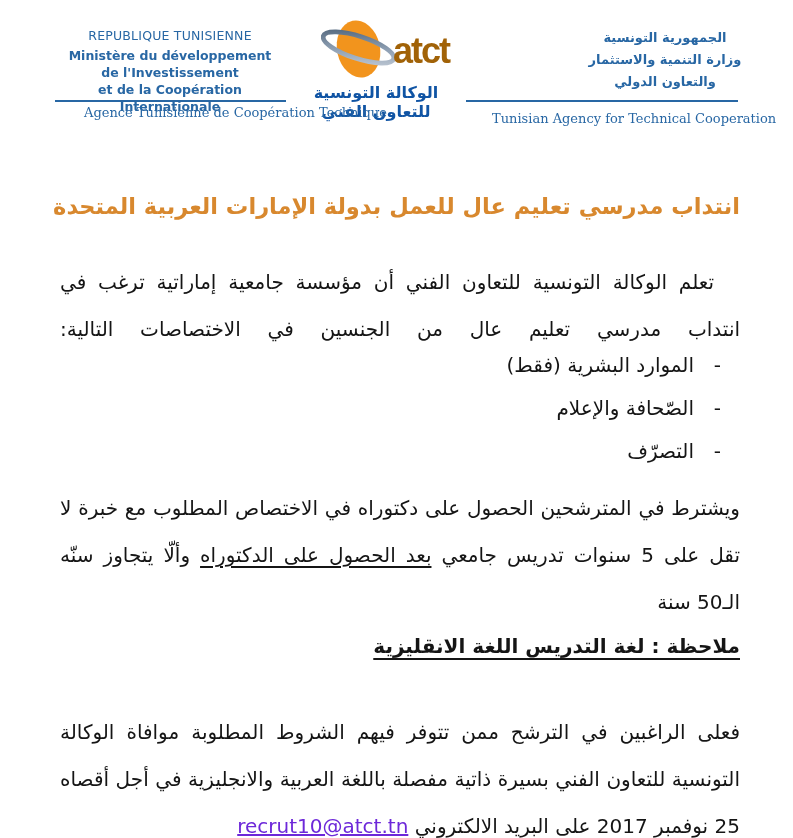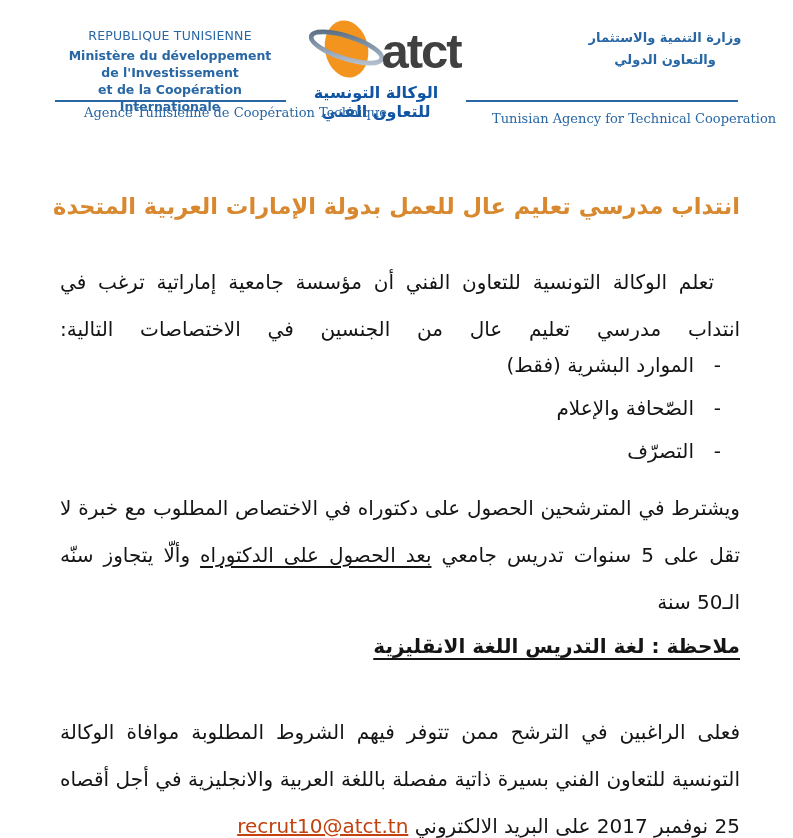--- a/index.html
+++ b/index.html
@@ -15,21 +15,21 @@
     color:#2867A4; font-size:12.5px; line-height:17px;
   }
   .hdr-left .l1 { font-weight:normal; margin-bottom:3px; letter-spacing:.2px; }
   .hdr-left .lb { font-weight:bold; }
   .logo-row {
     position:absolute; left:290px; top:14px; width:190px; height:74px;
     display:flex; align-items:center; justify-content:center;
   }
   .logo-text {
     font-family:"Liberation Sans", sans-serif; font-weight:bold;
-    font-size:49px; color:#404040; letter-spacing:-2px; line-height:60px;
+    font-size:36px; color:#a16207; letter-spacing:-2px; line-height:60px;
     margin-left:-6px;
   }
   .logo-arabic {
     position:absolute; left:286px; top:83px; width:180px; text-align:center;
     direction:rtl; font-weight:bold; font-size:16px; color:#1054A4;
   }
   .hdr-right {
     position:absolute; left:585px; top:27px; width:160px; text-align:center;
     direction:rtl; color:#2867A4; font-weight:bold; font-size:13px; line-height:22px;
   }
@@ -59,21 +59,21 @@
   .bullets { position:absolute; right:72px; top:352px; direction:rtl; }
   .bullet-item {
     display:flex; flex-direction:row; align-items:flex-start;
     font-size:20px; line-height:26px; margin-bottom:17px;
   }
   .bullet-item .dash { width:14px; margin-left:13px; }
   .note {
     position:absolute; right:53px; top:634px; direction:rtl; 
     font-size:20px; font-weight:bold; text-decoration:underline; text-underline-offset:5px;
   }
-  .email-link { color:#c2410c; text-decoration:underline; direction:ltr; unicode-bidi:embed; }
+  .email-link { color:#6d28d9; text-decoration:underline; direction:ltr; unicode-bidi:embed; }
 </style>
 </head>
 <body>
 
 <div id="page">
 
   <div class="hdr-left">
     <div class="l1">REPUBLIQUE TUNISIENNE</div>
     <div class="lb">Ministère du développement</div>
     <div class="lb">de l'Investissement</div>
@@ -92,20 +92,21 @@
         </defs>
         <ellipse cx="50" cy="50" rx="29" ry="39" fill="#F2941D" transform="rotate(-12 50 50)"></ellipse>
         <ellipse cx="50" cy="48" rx="50" ry="15" fill="none" stroke="url(#sw)" stroke-width="6.5" transform="rotate(18 50 48)"></ellipse>
       </svg>
     </span>
     <span class="logo-text">atct</span>
   </div>
   <div class="logo-arabic">الوكالة التونسية للتعاون الفني</div>
 
   <div class="hdr-right">
+    <div>الجمهورية التونسية</div>
     <div>وزارة التنمية والاستثمار</div>
     <div>والتعاون الدولي</div>
   </div>
 
   <div id="rule-left" class="rule"></div>
   <div id="rule-right" class="rule"></div>
   <div id="caption-left" class="caption">Agence Tunisienne de Coopération Technique</div>
   <div id="caption-right" class="caption">Tunisian Agency for Technical Cooperation</div>
 
   <div class="doc-title">انتداب مدرسي تعليم عال للعمل بدولة الإمارات العربية المتحدة</div>

